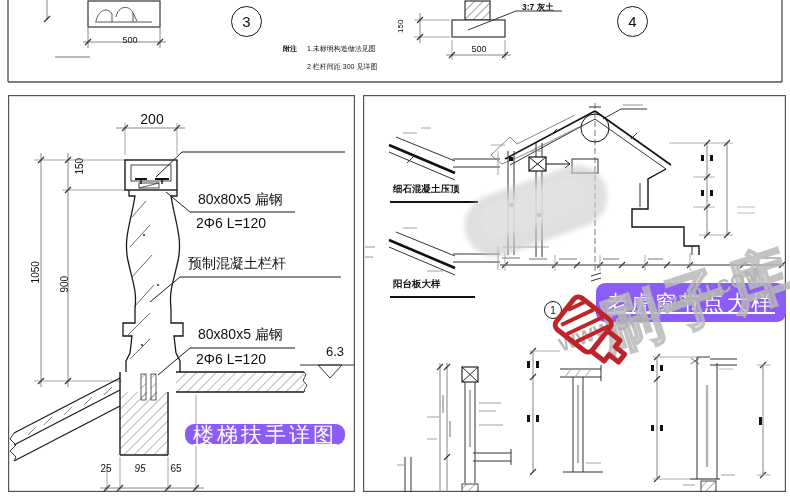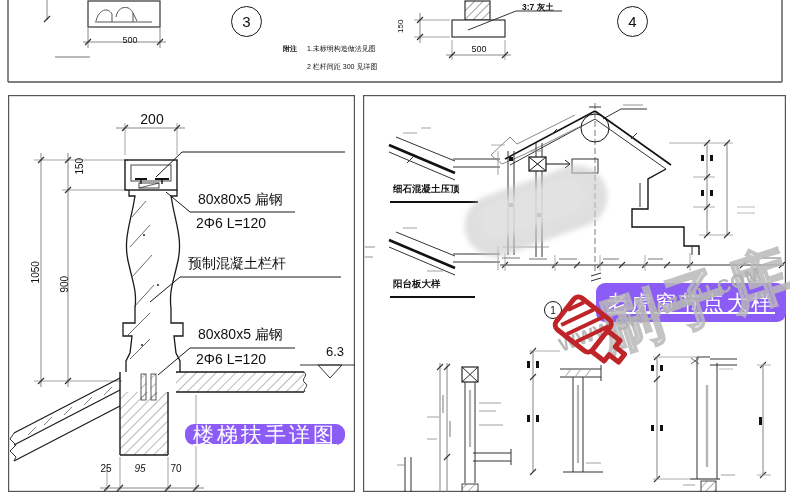--- a/index.html
+++ b/index.html
@@ -177,21 +177,21 @@
 
   <div class="t callout" style="left:198px;top:192px;">80x80x5    扁钢</div>
   <div class="t callout" style="left:196px;top:216px;">2Φ6 L=120</div>
   <div class="t callout" style="left:188px;top:256px;text-align:right;">预制混凝土栏杆</div>
   <div class="t callout" style="left:198px;top:327px;">80x80x5    扁钢</div>
   <div class="t callout" style="left:196px;top:352px;">2Φ6 L=120</div>
 
   <div class="t" style="left:326px;top:345px;font-size:13px;">6.3</div>
   <div class="t ctr" style="left:92px;top:464px;width:28px;font-size:10px;">25</div>
   <div class="t ctr" style="left:126px;top:464px;width:28px;font-size:10px;font-style:italic;">95</div>
-  <div class="t ctr" style="left:162px;top:464px;width:28px;font-size:10px;">70</div>
+  <div class="t ctr" style="left:162px;top:464px;width:28px;font-size:10px;">65</div>
 
   <div class="blackTag" style="left:185px;top:424px;width:160px;height:21px;font-size:21px;">楼梯扶手详图</div>
 
   <svg width="423" height="397" style="left:363px;top:95px;">
     <defs>
       <pattern id="hR" width="6" height="6" patternTransform="rotate(45)" patternUnits="userSpaceOnUse">
         <line x1="0" y1="0" x2="0" y2="6" stroke="#555" stroke-width=".9"></line>
       </pattern>
     </defs>
     <rect x="0.5" y="0.5" width="422" height="396" fill="none" stroke="#555" stroke-width="1.4"></rect>

